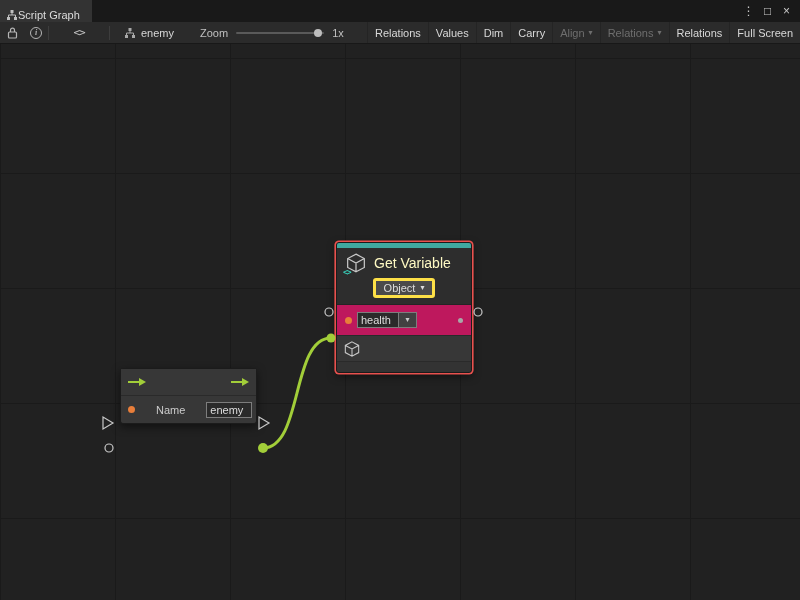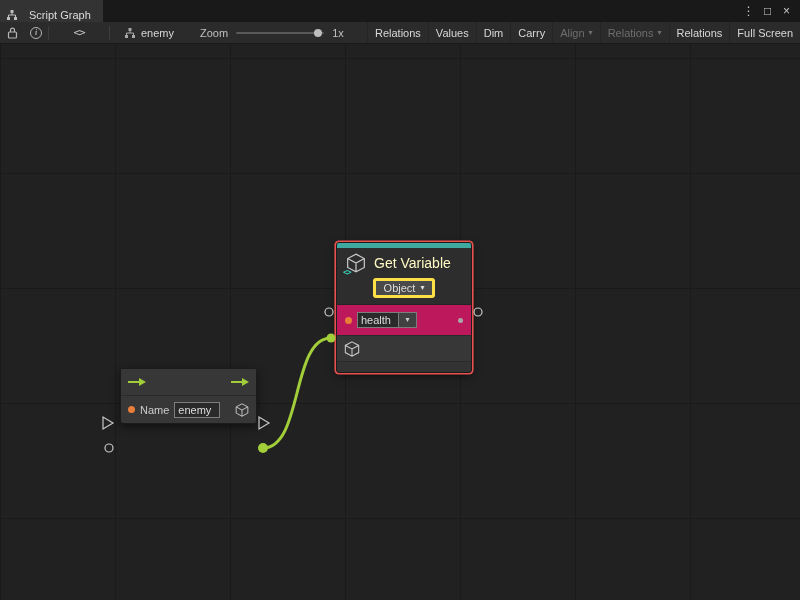--- a/index.html
+++ b/index.html
@@ -2,21 +2,21 @@
 <html><head>
 <meta charset="utf-8">
 <style>
   * { box-sizing: border-box; margin: 0; padding: 0; }
   body { font-family: "Liberation Sans", sans-serif; background:#000; }
   .window { position: relative; width: 800px; height: 600px; background:#212121; overflow:hidden; }
 
   
   .titlebar { position:absolute; top:0; left:0; width:800px; height:22px; background:#191919;
               display:flex; align-items:center; justify-content:space-between; }
-  .tab { height:22px; background:#333333; display:flex; align-items:center; gap:11px;
+  .tab { height:22px; background:#333333; display:flex; align-items:center; gap:0;
          padding:8px 12px 0 6px; color:#dcdcdc; font-size:11px; }
   .win-controls { display:flex; align-items:center; gap:4px; margin-right:6px; color:#c8c8c8; }
   .win-controls span { width:15px; text-align:center; font-size:12px; cursor:default; }
 
   
   .toolbar { position:absolute; top:22px; left:0; width:800px; height:22px; background:#2b2b2b;
              border-bottom:1px solid #181818; display:flex; align-items:center;
              font-size:11px; color:#cfcfcf; }
   .tb-icon { width:24px; display:flex; align-items:center; justify-content:center; height:100%; }
   .sep { width:1px; height:14px; background:#3d3d3d; }
@@ -52,21 +52,21 @@
 
   .node-header { background:#2d2d2d; display:flex; align-items:center; gap:8px; padding:0 9px;
                  border-bottom:1px solid #242424; border-radius:3px 3px 0 0; }
   .hdr-titles .cat { font-size:9px; color:#a5a5a5; line-height:11px; }
   .hdr-titles .ttl { font-size:12px; color:#e2e2e2; line-height:14px; }
 
   .create-node { left:120px; top:324px; width:137px; }
   .create-node .node-header { height:42px; }
   .flow-row { height:26px; display:flex; align-items:center; justify-content:space-between;
               padding:0 6px; background:#373737; }
-  .name-row { height:28px; display:flex; align-items:center; gap:5px; padding:0 7px;
+  .name-row { height:28px; display:flex; align-items:center; gap:21px; padding:0 7px;
               background:#373737; border-top:1px solid #2a2a2a; border-radius:0 0 3px 3px; }
   .dot { width:7px; height:7px; border-radius:50%; flex:0 0 auto; }
   .dot.orange { background:#e87e3a; }
   .dot.gray { width:5px; height:5px; background:#a8a8a8; }
   .port-label { font-size:11px; color:#cccccc; }
   .txt-field { width:46px; height:16px; background:#2a2a2a; border:1px solid #7d7d7d; color:#dedede;
                font-size:11px; padding:0 3px; font-family:"Liberation Sans", sans-serif; }
 
   .gv-node { left:336px; top:198px; width:136px; }
   .gv-topbar { height:5px; background:#3fa9a0; border-radius:2px 2px 0 0; }

